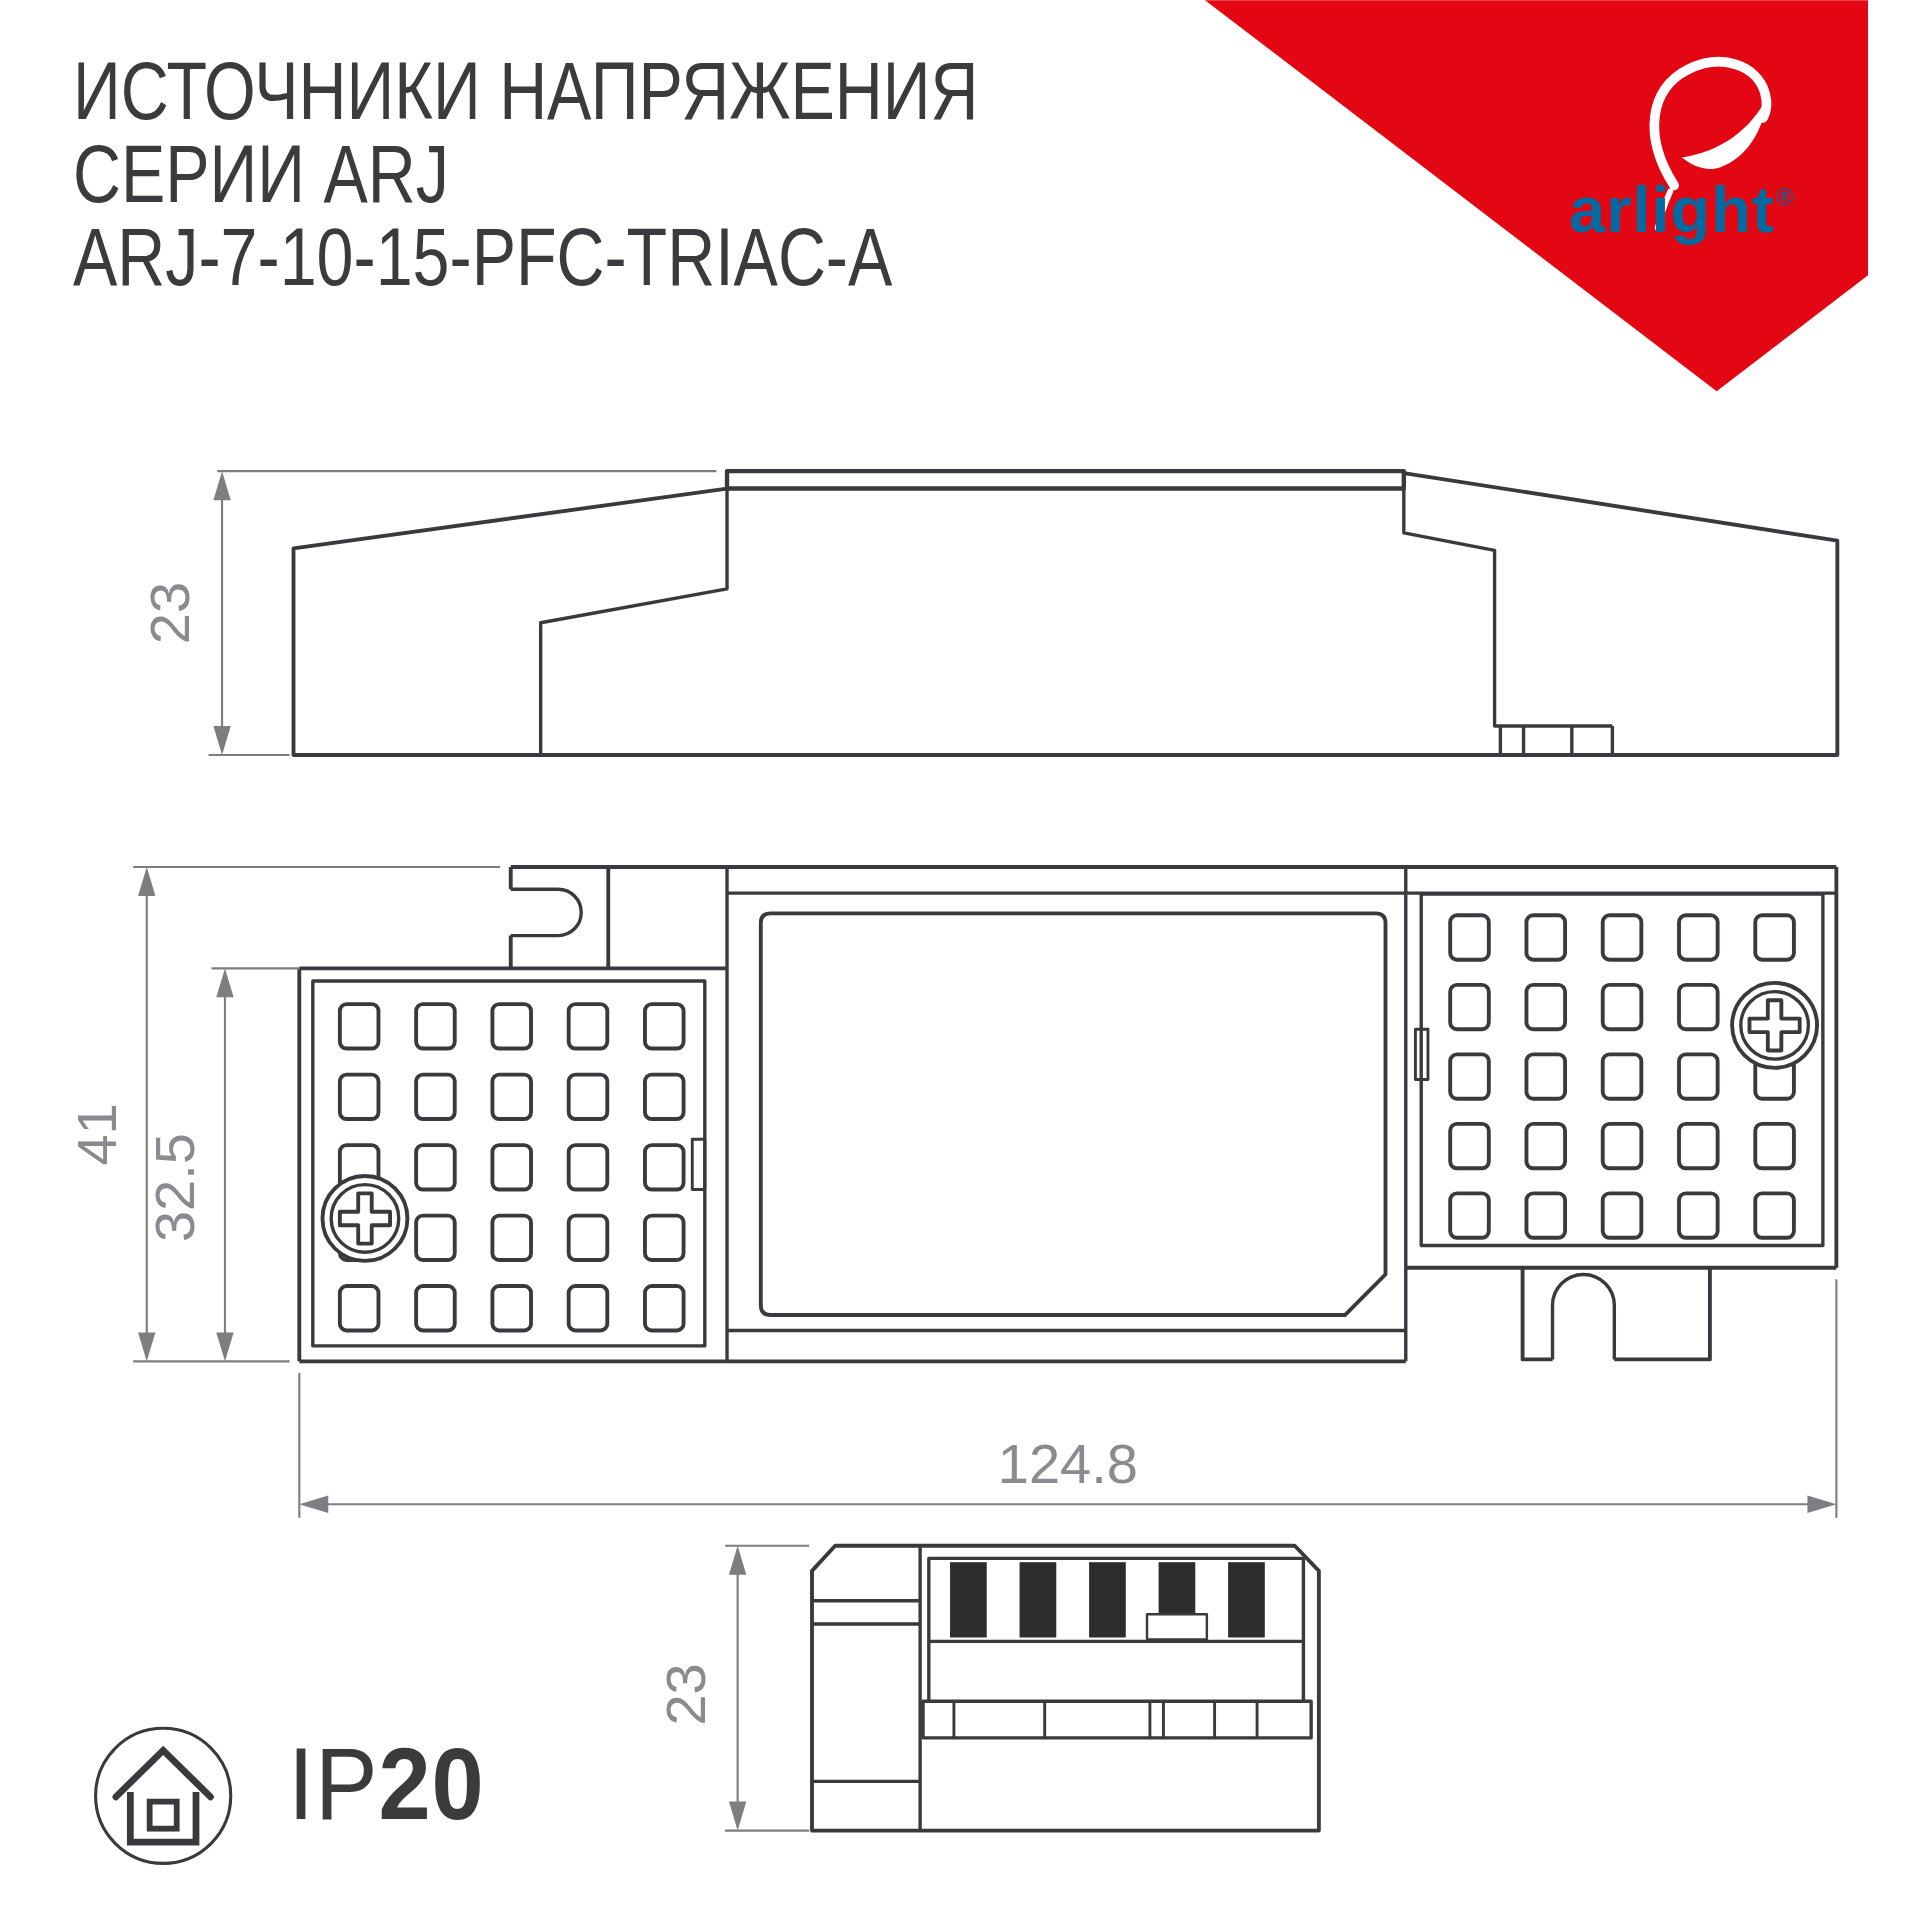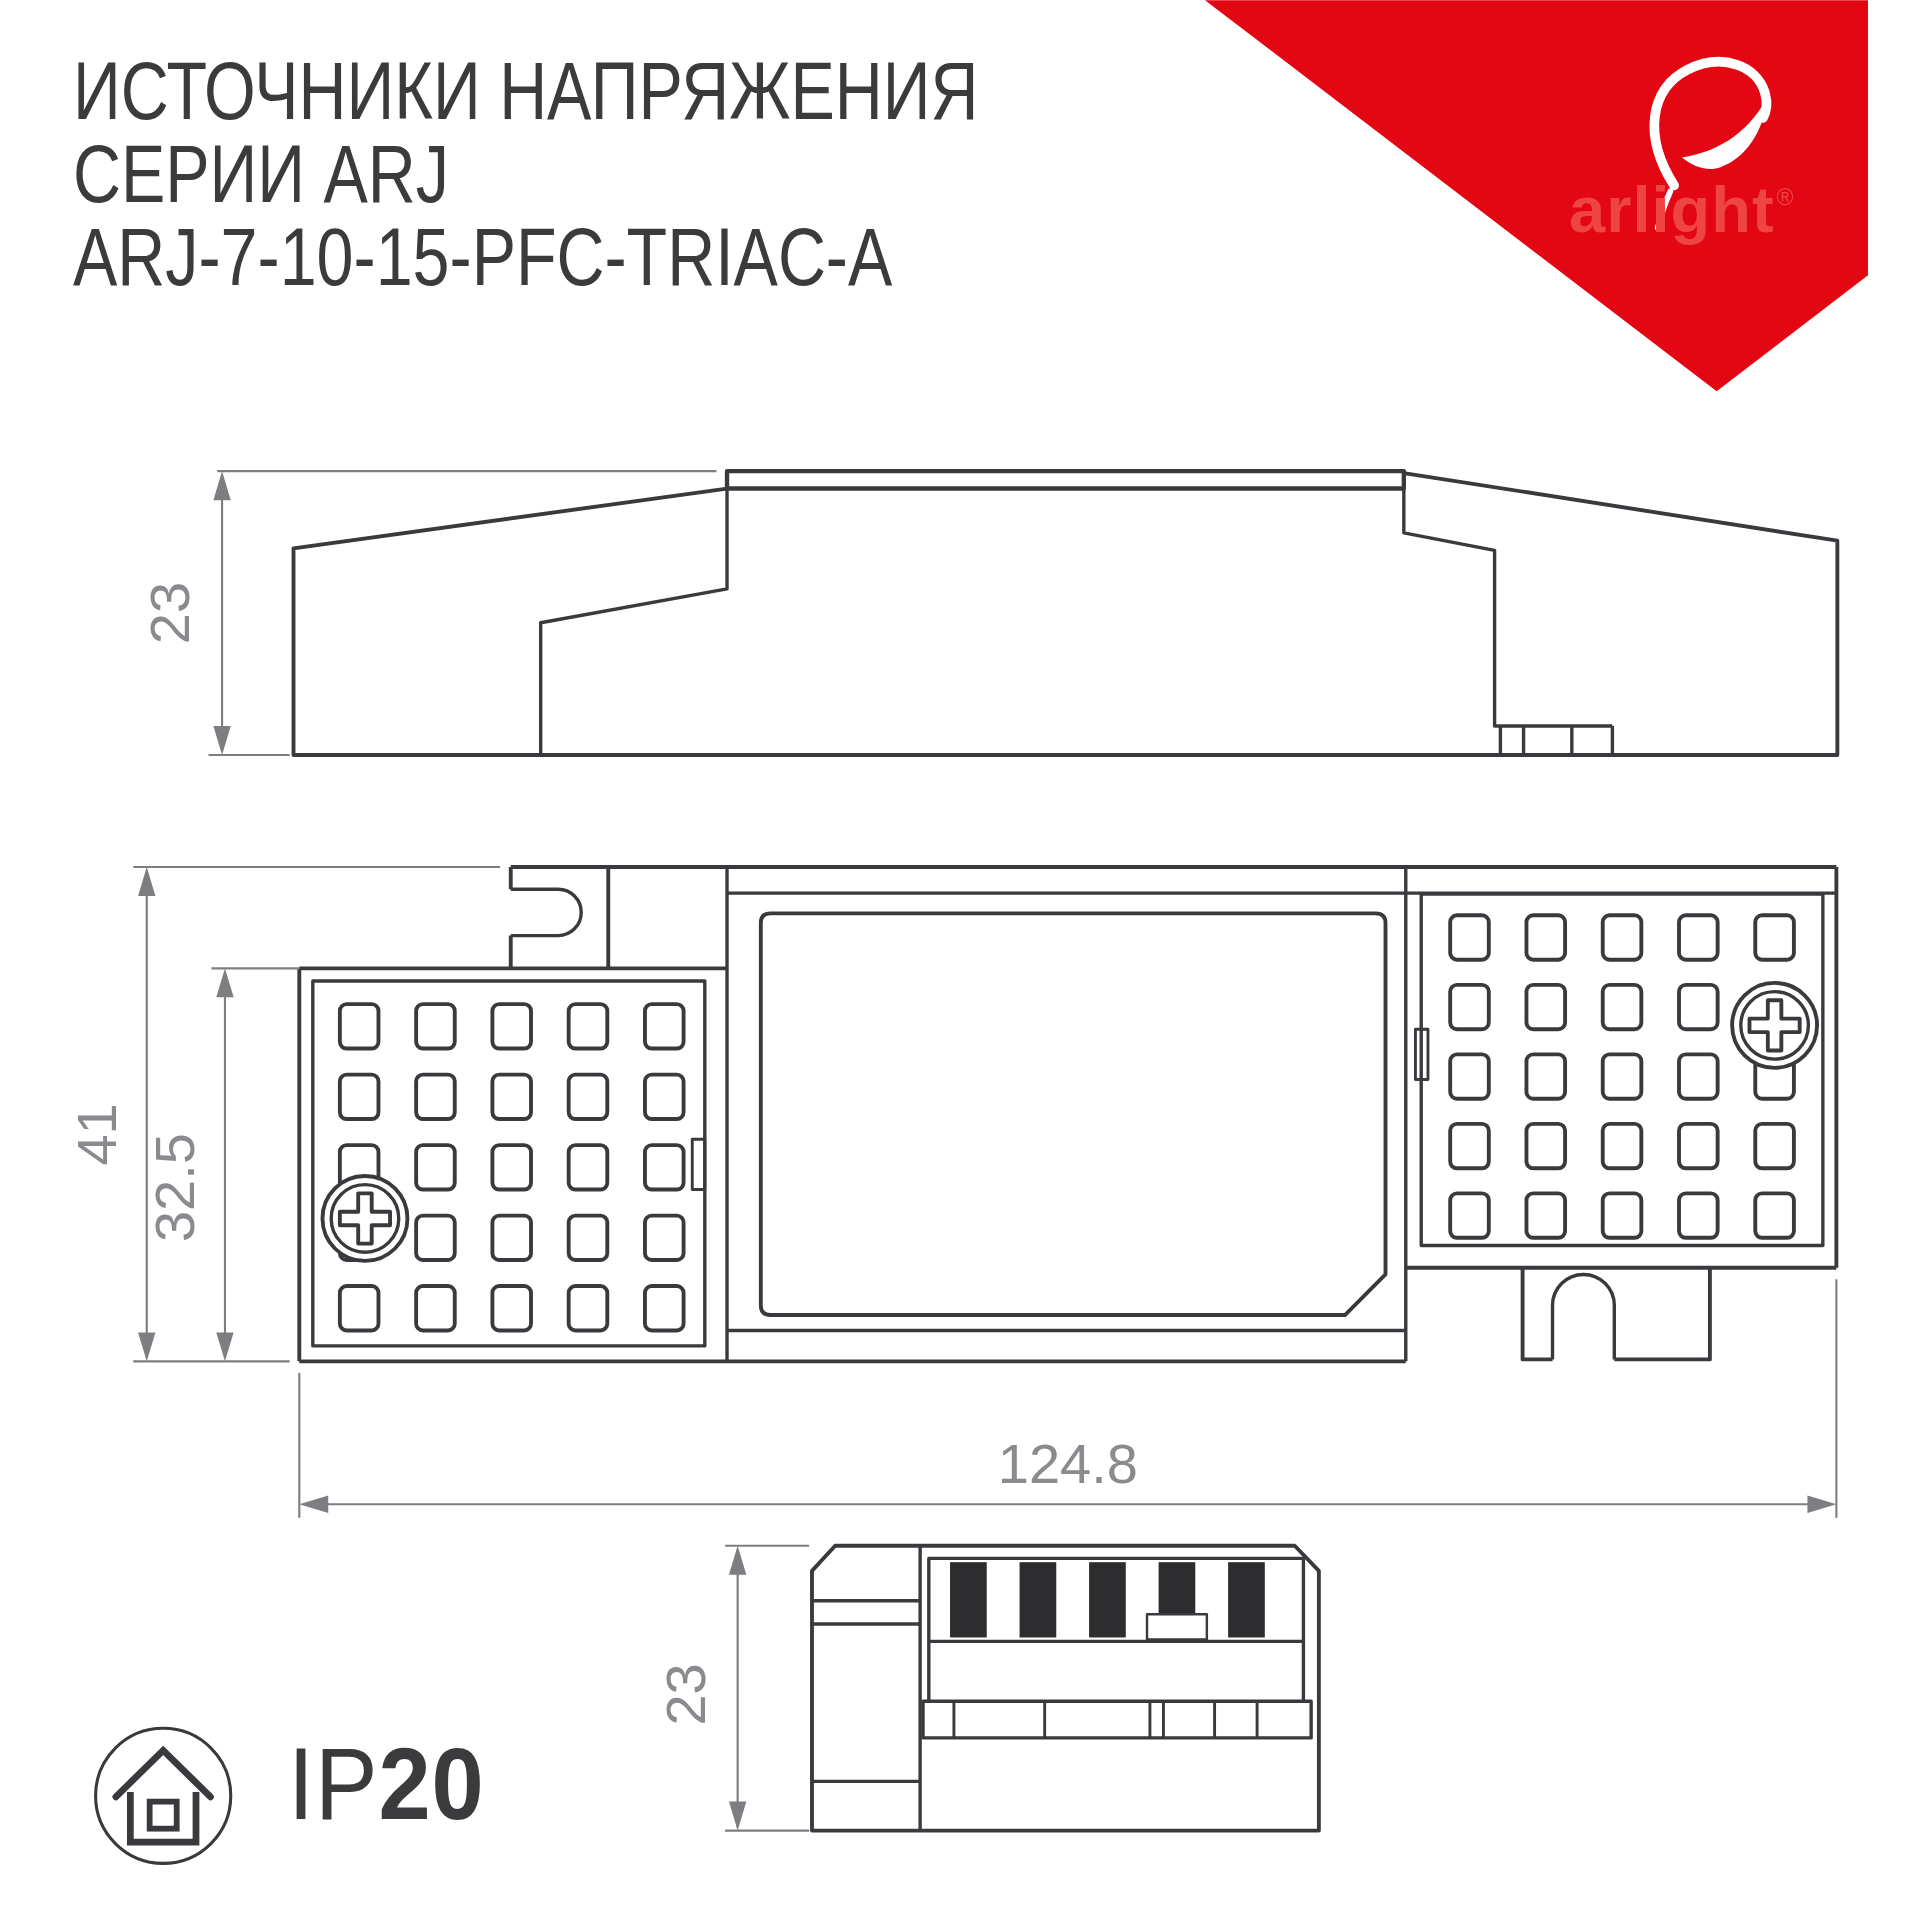--- a/index.html
+++ b/index.html
@@ -2,21 +2,21 @@
 <html><head>
 <meta charset="utf-8">
 <style>
   html,body{margin:0;padding:0;background:#fff;}
   .stage{position:relative;width:1868px;height:1931px;background:#fff;overflow:hidden;
          font-family:"Liberation Sans",sans-serif;}
   .title-block{position:absolute;left:73px;top:50px;color:#3b3b3d;}
   .title-line{font-size:81px;line-height:83px;font-weight:400;letter-spacing:0px;
               transform:scaleX(0.82);transform-origin:left top;white-space:nowrap;}
   .logo-triangle{position:absolute;left:0;top:0;width:1931px;height:483px;pointer-events:none;}
-  .logo-text{position:absolute;left:1569px;top:172px;width:280px;color:#ef4444;
+  .logo-text{position:absolute;left:1569px;top:172px;width:280px;color:#0369a1;
              font-size:65px;font-weight:700;letter-spacing:1px;white-space:nowrap;}
   .logo-text sup{font-size:23px;font-weight:400;vertical-align:27px;margin-left:1.9px;}
   .main-svg{position:absolute;left:0;top:0;}
   .ip-row{position:absolute;left:92px;top:1726px;display:flex;align-items:flex-end;gap:56px;}
   .ip-label{font-size:102px;color:#3b3b3d;letter-spacing:1px;transform:scaleX(0.92);
             transform-origin:left center;white-space:nowrap;}
   .ip-label .ip{font-weight:400;}
   .ip-label .val{font-weight:700;}
 </style>
 </head>

